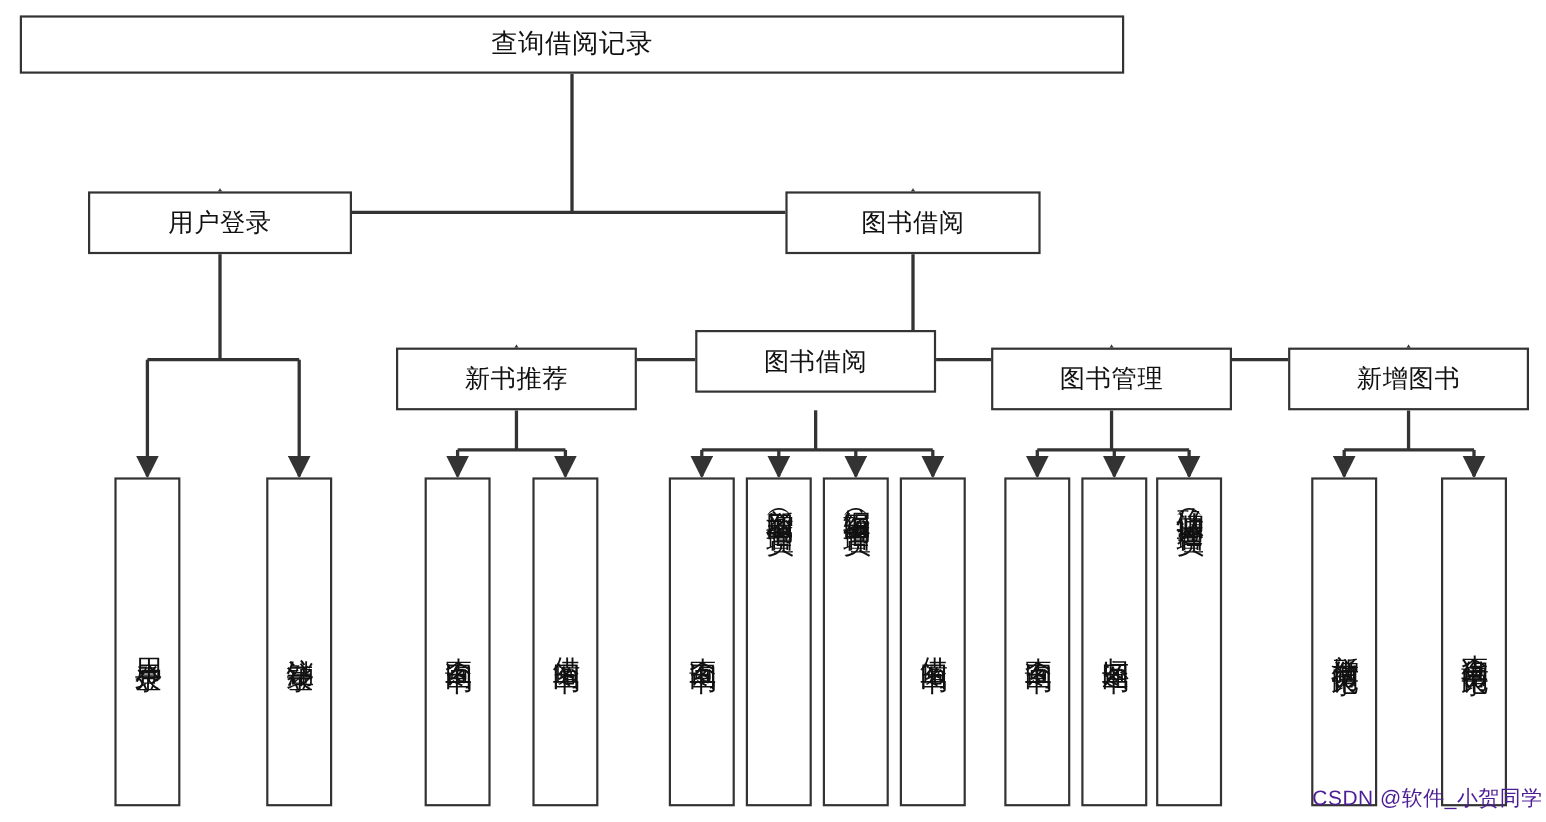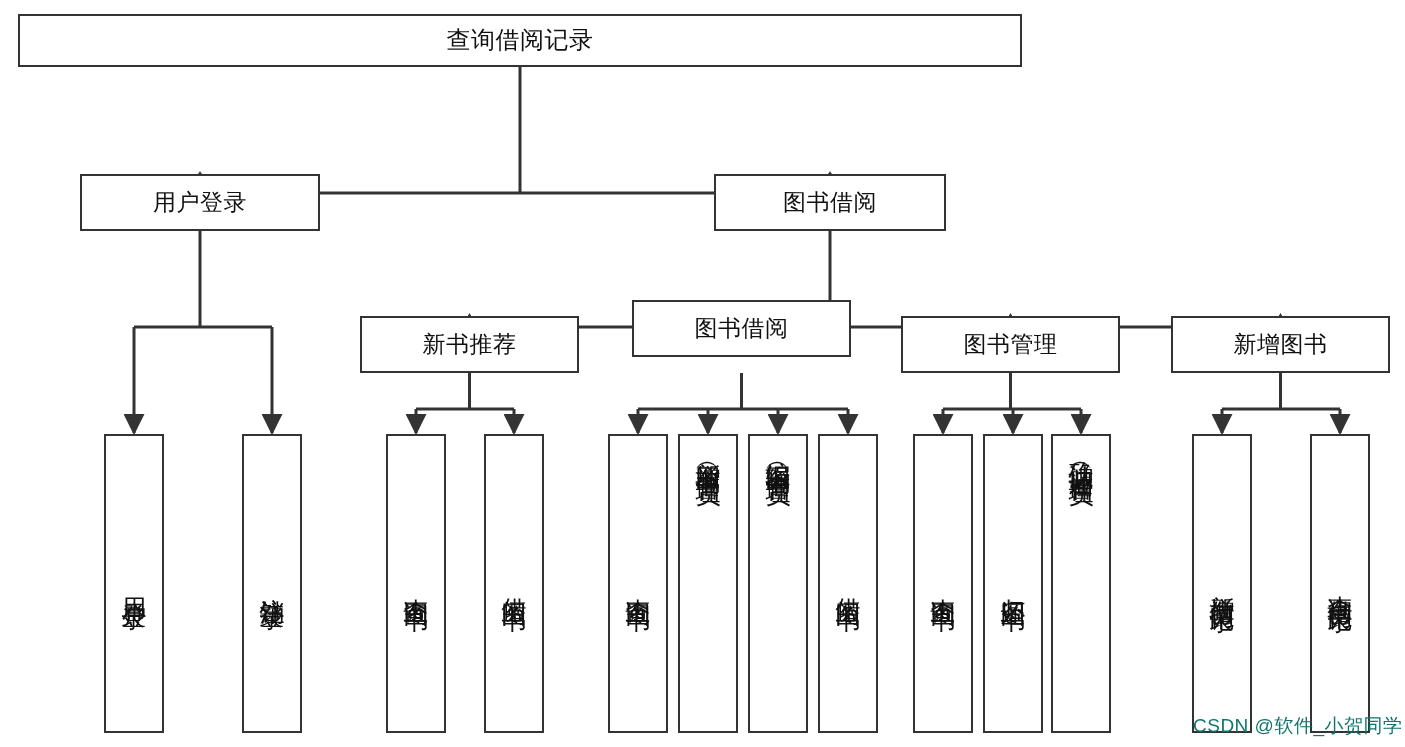--- a/index.html
+++ b/index.html
@@ -64,21 +64,21 @@
     line-height: 1;
     text-align: left;
   }
   .node.vert.centered {
     align-items: center;
     padding-top: 0;
   }
   .watermark {
     position: absolute;
     font-size: 19px;
-    color: #0f766e;
+    color: #4c1d95;
     white-space: nowrap;
     z-index: 3;
     letter-spacing: 0.5px;
   }
 </style>
 </head>
 <body>
 
 <div id="canvas">
 

